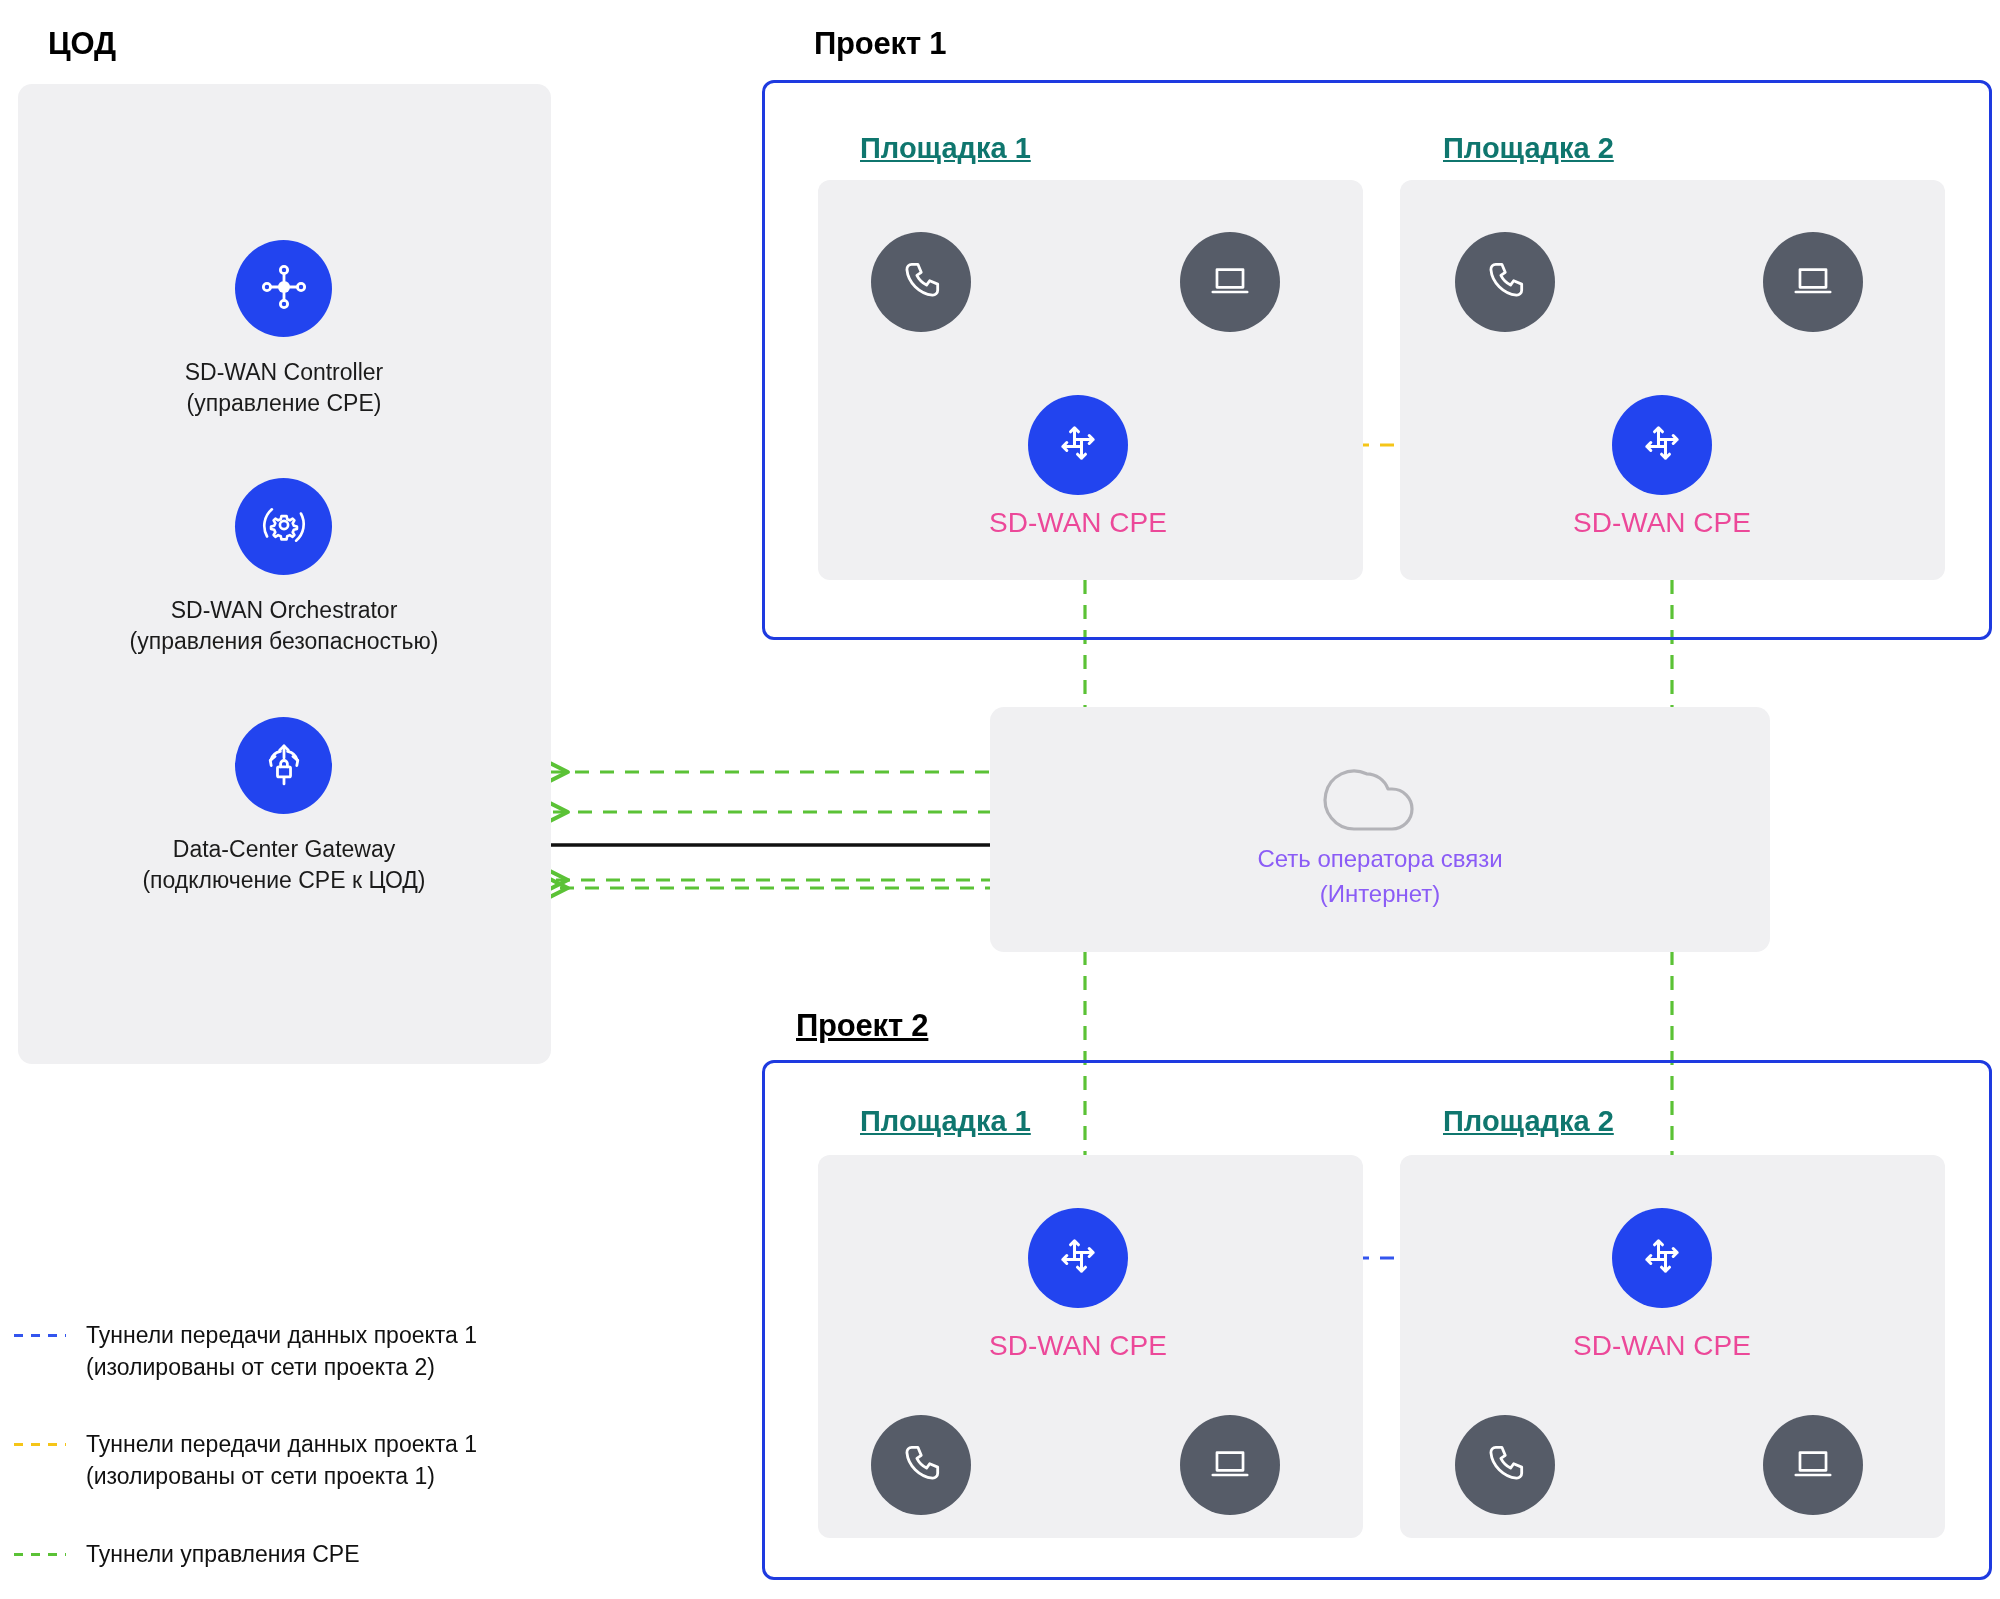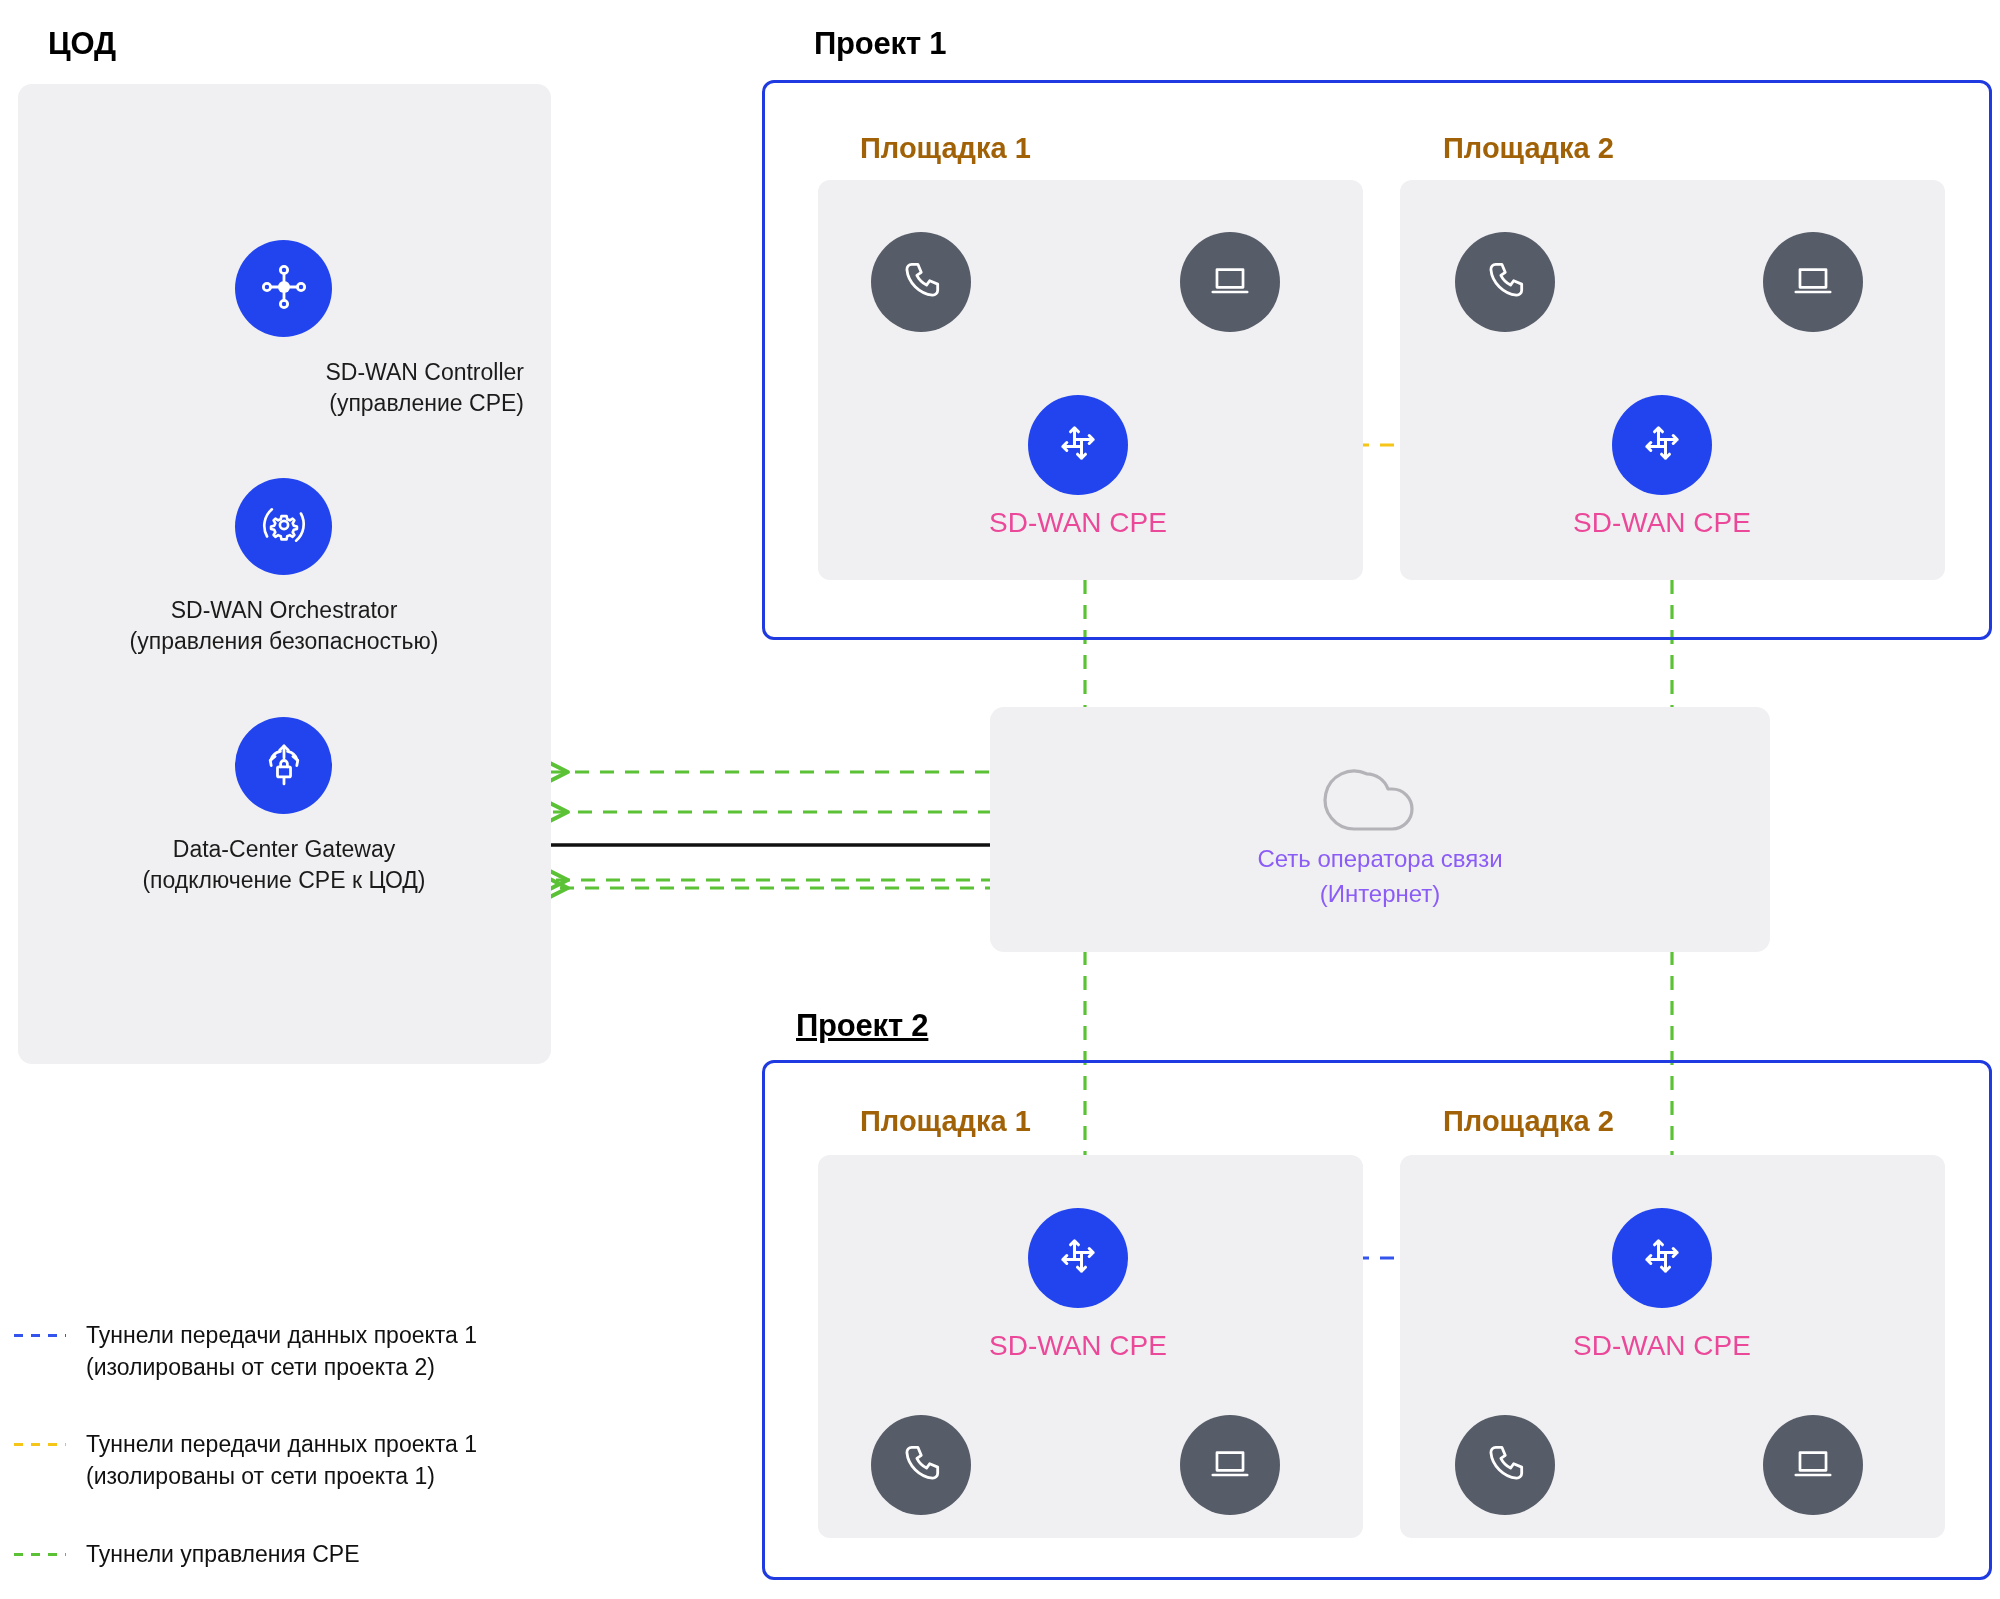--- a/index.html
+++ b/index.html
@@ -16,22 +16,23 @@
     font-size: 31px;
     font-weight: bold;
     color: #000000;
     letter-spacing: -0.2px;
     white-space: nowrap;
   }
   .site-title {
     position: absolute;
     font-size: 29px;
     font-weight: bold;
-    color: #a16207;
+    color: #0f766e;
     white-space: nowrap;
+    text-decoration: underline;
   }
 
   .gray-panel {
     position: absolute;
     background: #f0f0f2;
     border-radius: 14px;
   }
   .project-box {
     position: absolute;
     border: 3px solid #1e3ae0;
@@ -185,21 +186,21 @@
         <circle cx="24" cy="9.4" r="3.1" fill="none"></circle>
         <line x1="24" y1="29.2" x2="24" y2="35.5"></line>
         <circle cx="24" cy="38.6" r="3.1" fill="none"></circle>
         <line x1="18.8" y1="24" x2="12.5" y2="24"></line>
         <circle cx="9.4" cy="24" r="3.1" fill="none"></circle>
         <line x1="29.2" y1="24" x2="35.5" y2="24"></line>
         <circle cx="38.6" cy="24" r="3.1" fill="none"></circle>
       </svg>
     </span>
   </div>
-  <div class="node-label" style="left:44px; top:357px; width:480px;text-align:right;">SD-WAN Controller
+  <div class="node-label" style="left:44px; top:357px; width:480px;">SD-WAN Controller
 (управление CPE)</div>
 
   <div class="node blue" style="left:235px; top:478px; width:97px; height:97px;">
     <span>
       <svg width="58" height="58" viewBox="0 0 48 48" fill="none" stroke="#ffffff" stroke-width="2.2" stroke-linecap="round" stroke-linejoin="round">
         <path d="M 38 14.5 A 18 18 0 0 1 34 37"></path>
         <path d="M 10 33.5 A 18 18 0 0 1 14 11"></path>
         <path d="M24 16.6 l2.1 .0 .6 2.6 2.1 .9 2.3-1.4 1.5 1.5 -1.4 2.3 .9 2.1 2.6 .6 0 2.1 -2.6 .6 -.9 2.1 1.4 2.3 -1.5 1.5 -2.3-1.4 -2.1 .9 -.6 2.6 -2.1 0 -2.1 0 -.6-2.6 -2.1-.9 -2.3 1.4 -1.5-1.5 1.4-2.3 -.9-2.1 -2.6-.6 0-2.1 2.6-.6 .9-2.1 -1.4-2.3 1.5-1.5 2.3 1.4 2.1-.9 .6-2.6 z"></path>
         <circle cx="24" cy="24" r="3.4"></circle>
       </svg>

